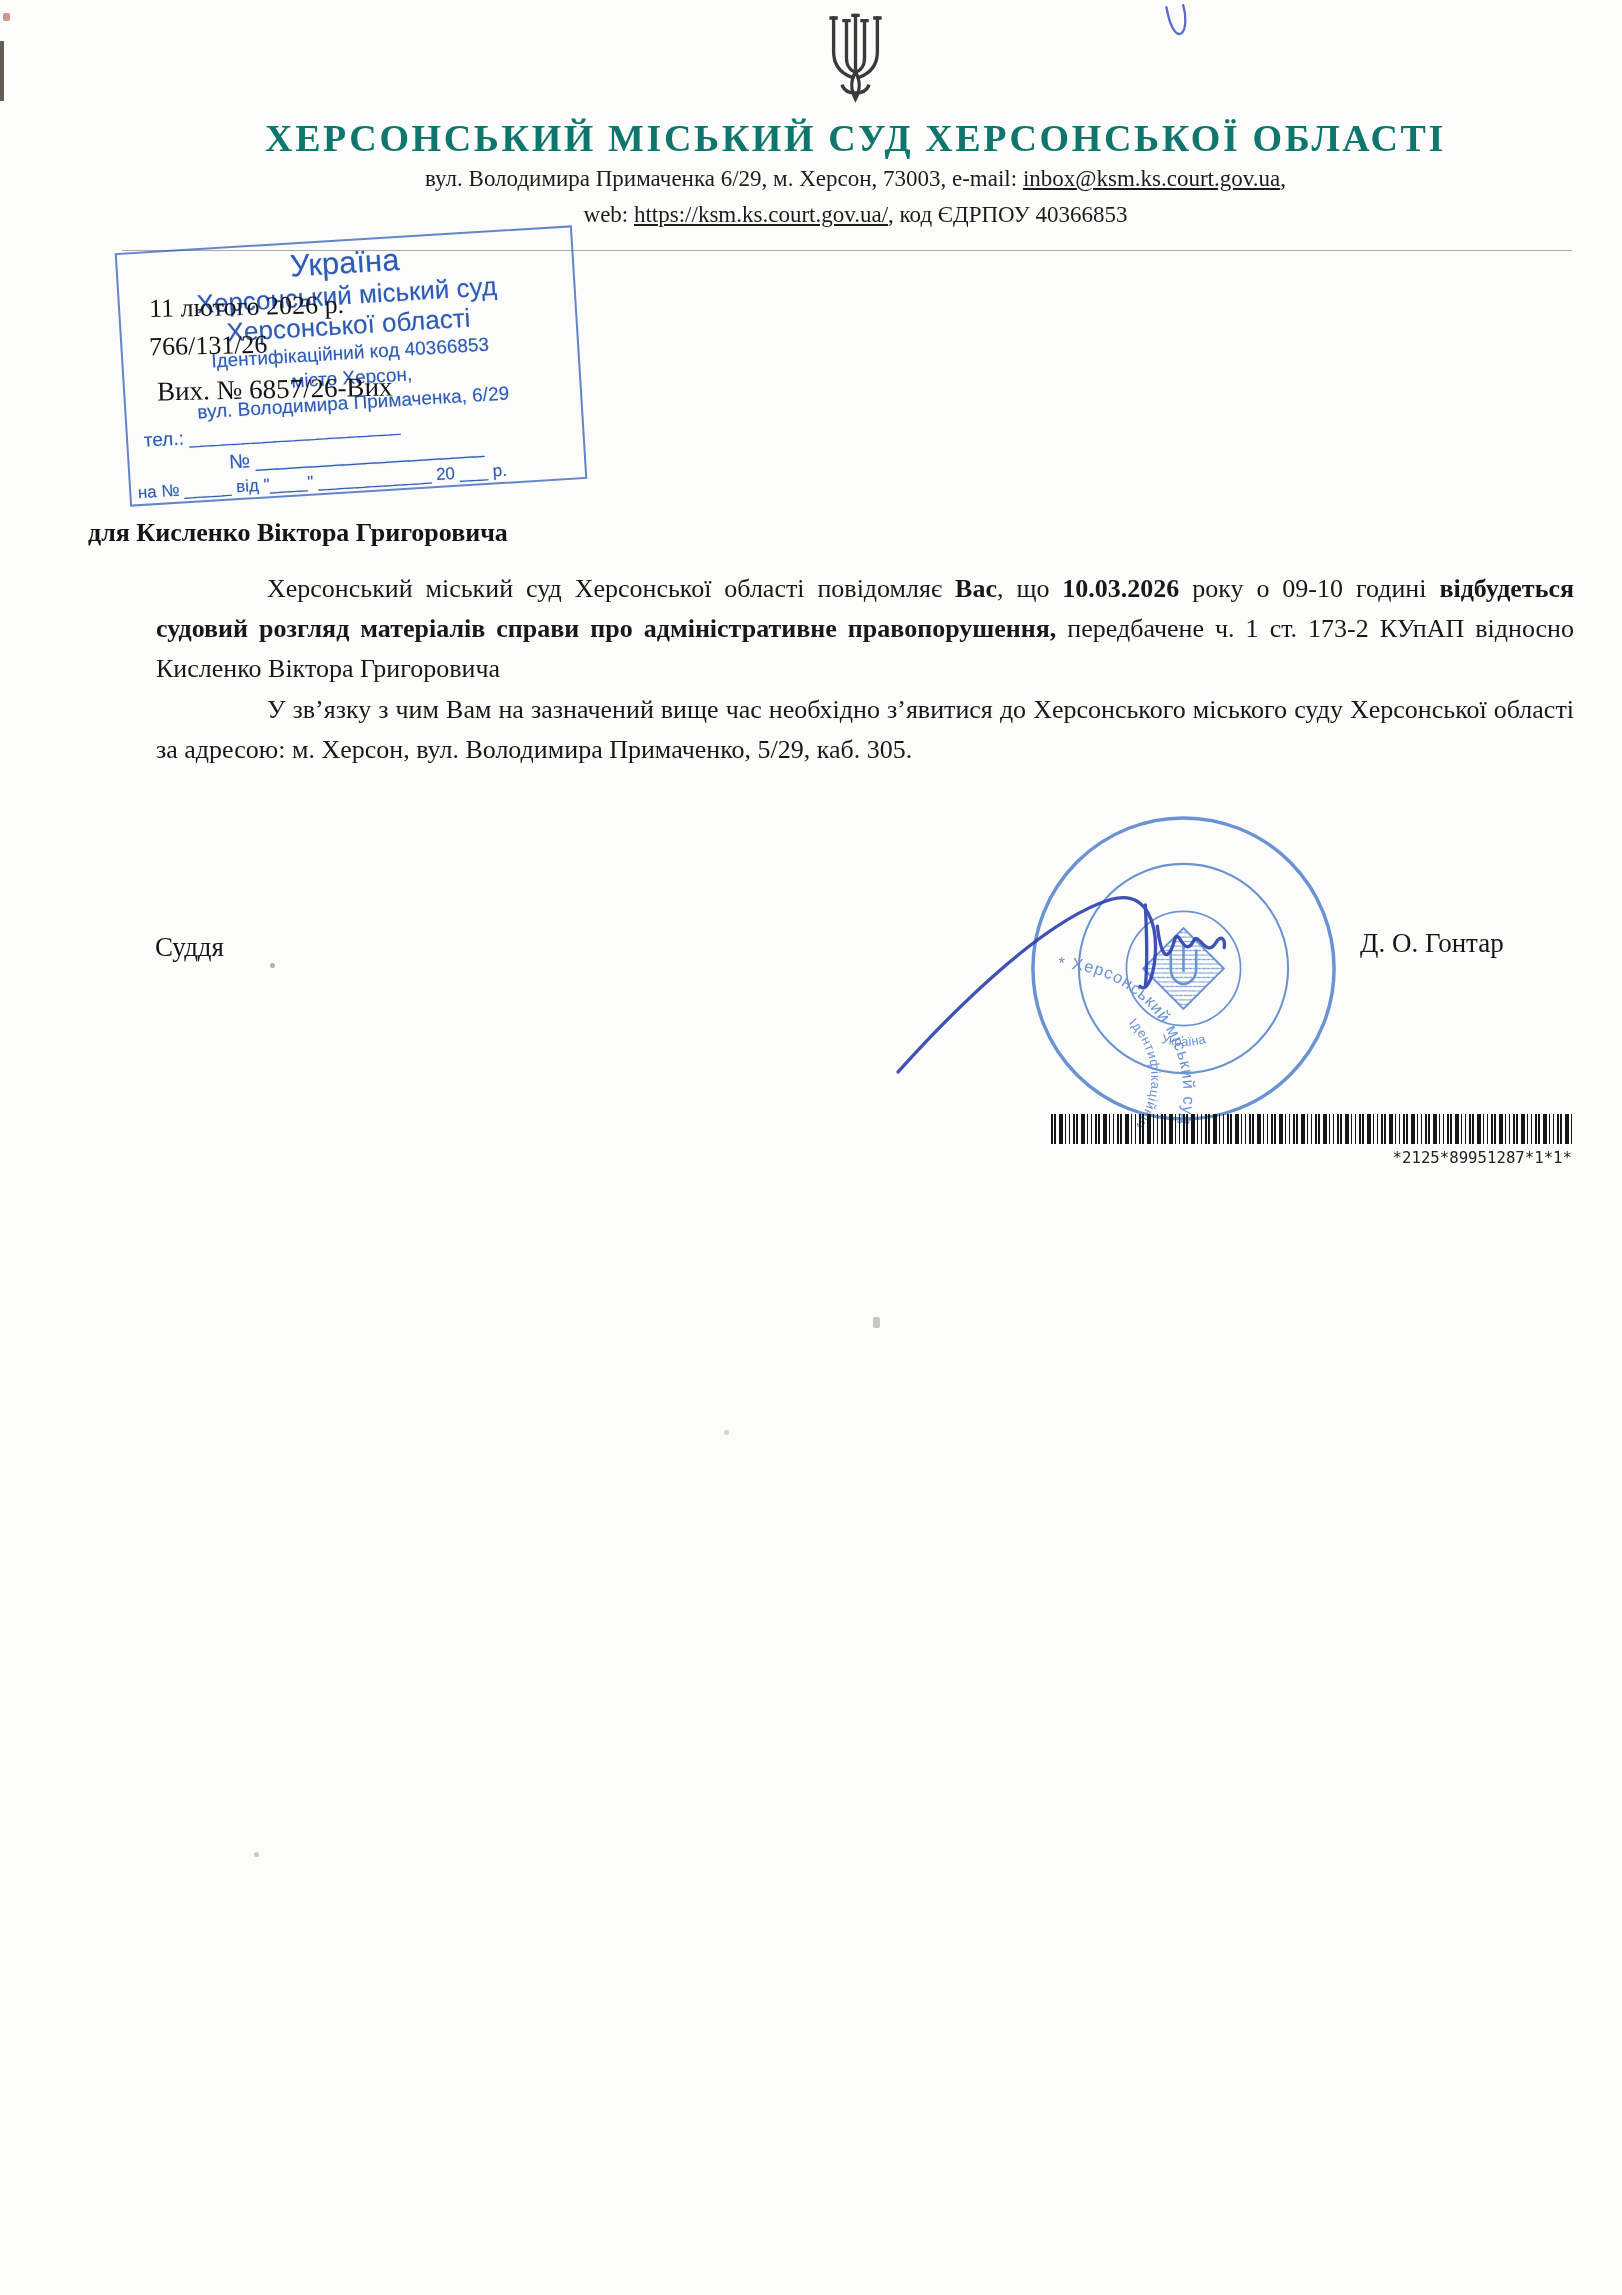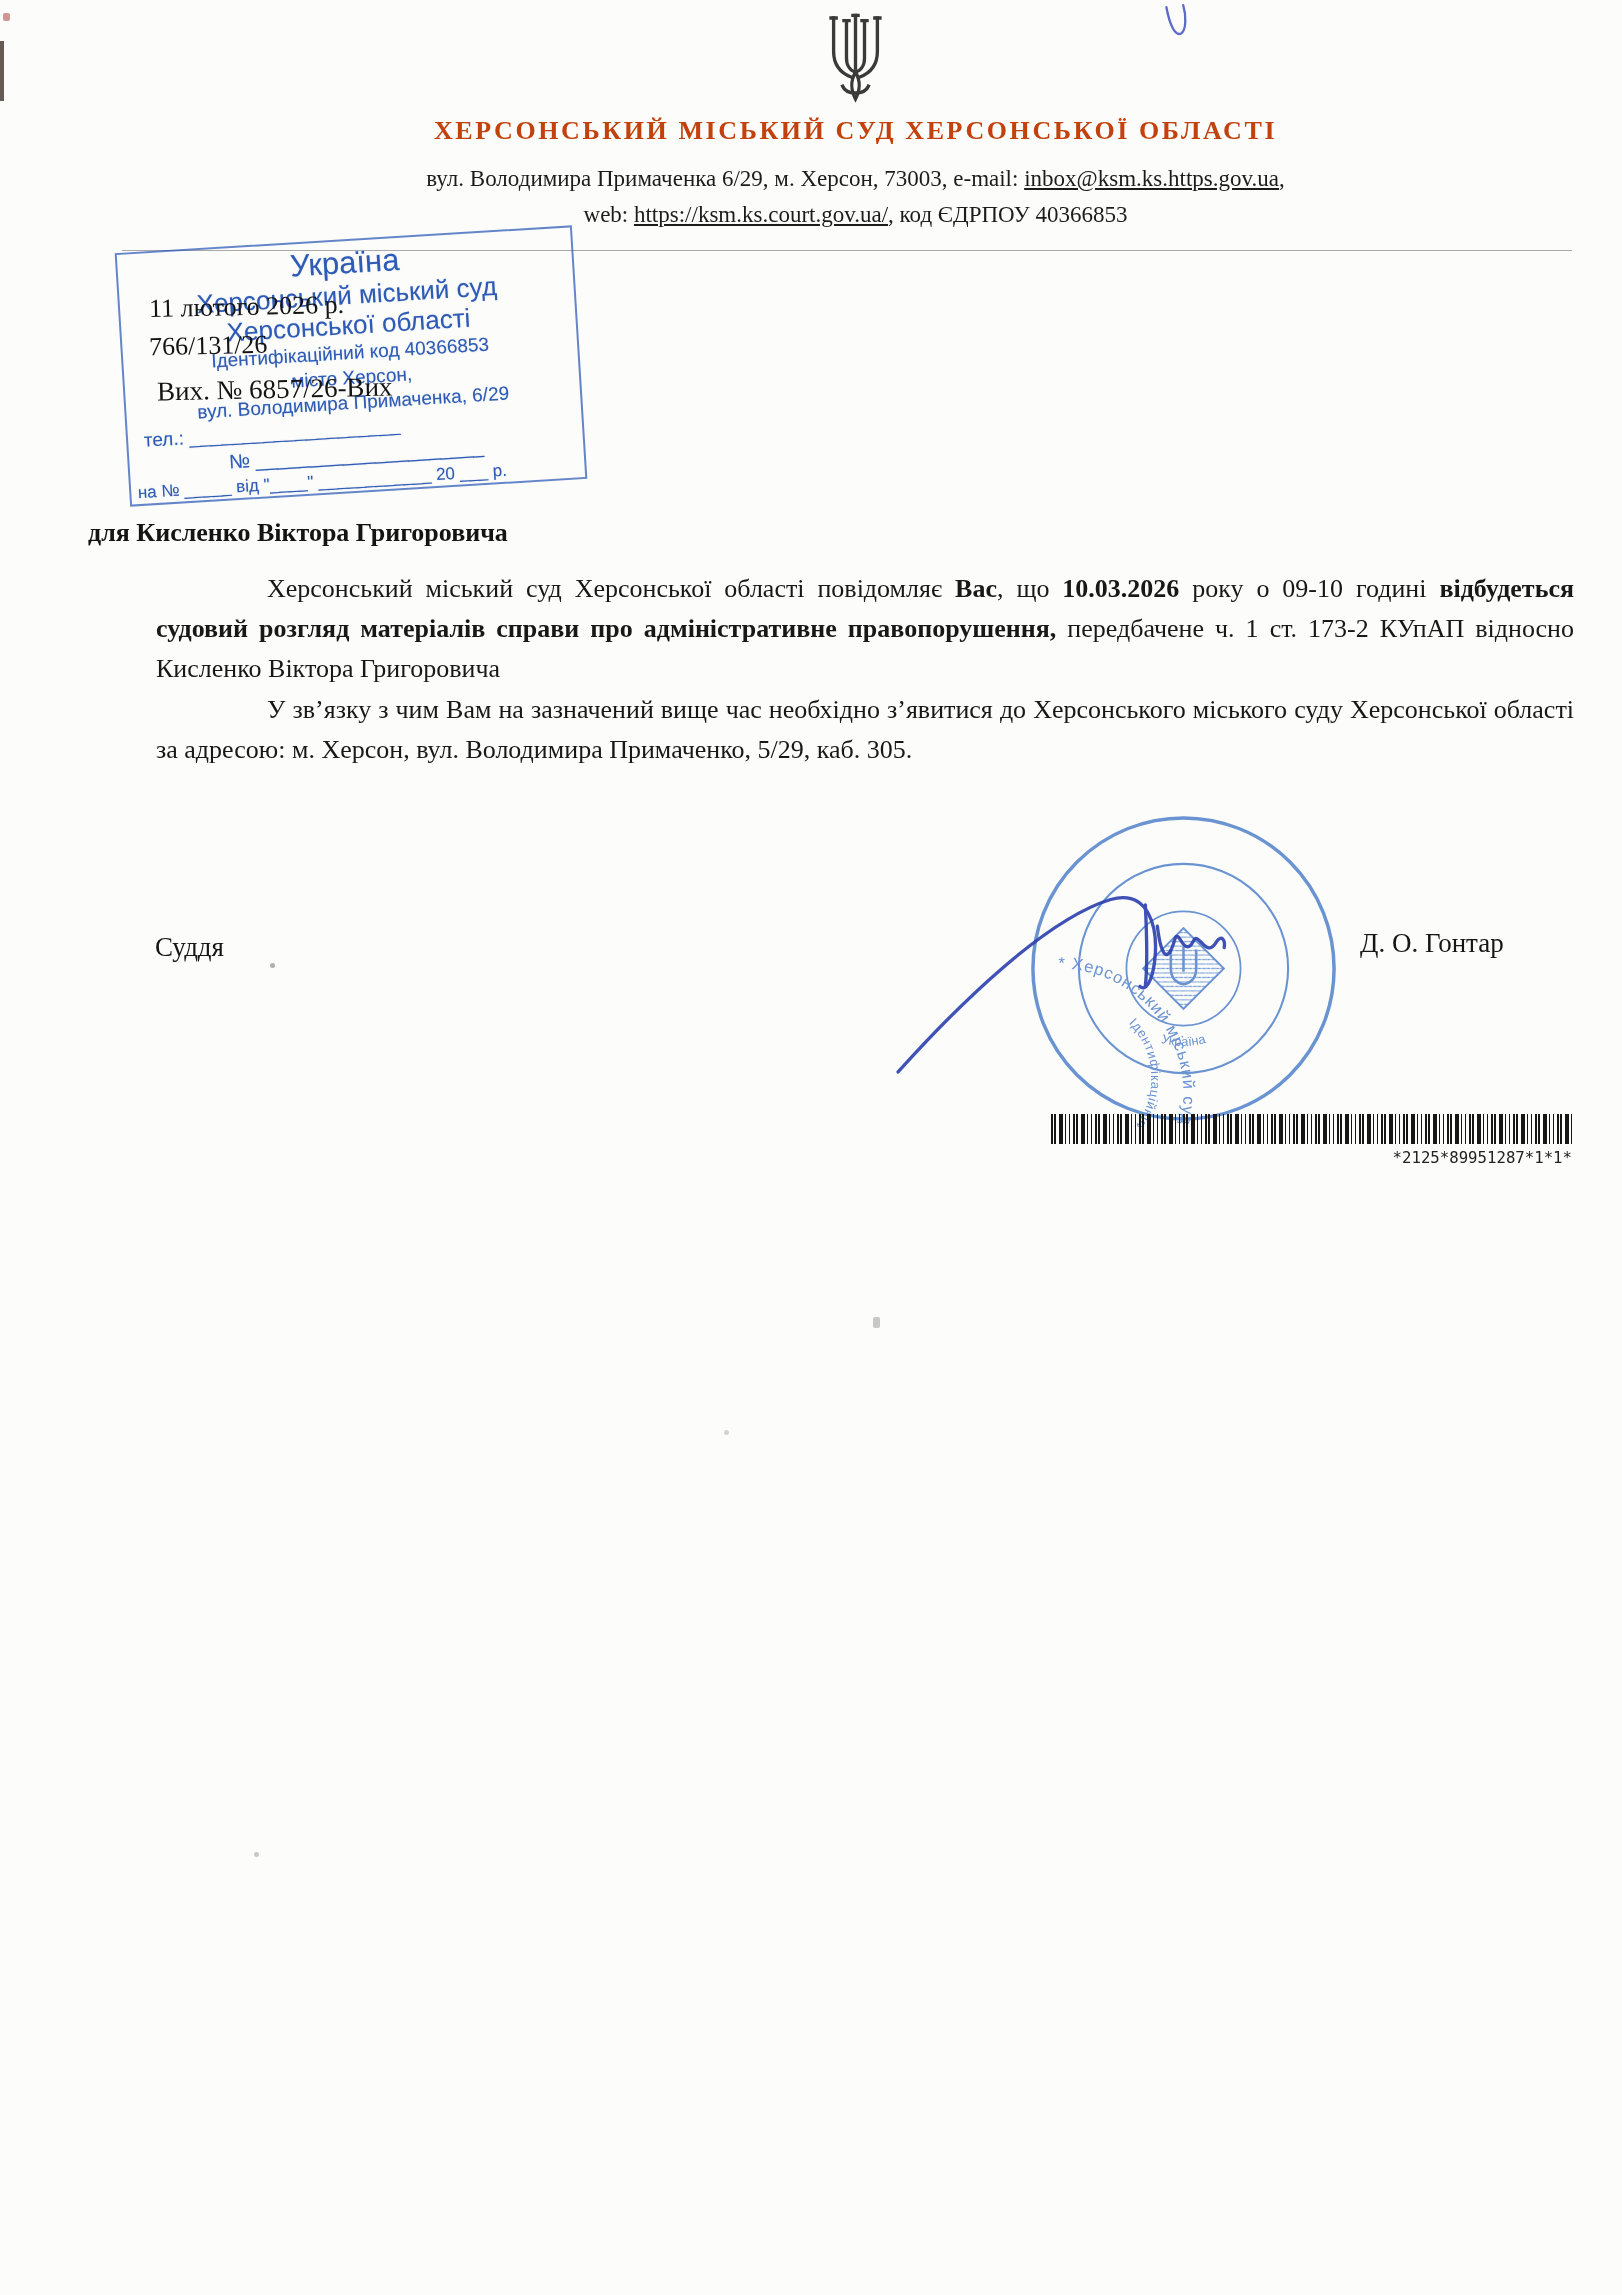--- a/index.html
+++ b/index.html
@@ -12,22 +12,22 @@
     position:absolute; left:0; top:0;
     width:1623px; height:2295px;
     background:#fcfcfa;
     overflow:hidden;
   }
 
   
   .emblem { position:absolute; left:816px; top:9.2px; width:79px; height:103px; z-index:2; }
   .court-name {
     position:absolute; left:88px; top:116px; width:1535px;
-    text-align:center; font-weight:bold; font-size:26px; letter-spacing:2.6px;
-    color:#c2410c; z-index:2;
+    text-align:center; font-weight:bold; font-size:38px; letter-spacing:2.6px;
+    color:#0f766e; z-index:2;
   }
   .addr {
     position:absolute; left:88px; width:1535px; text-align:center;
     font-size:23px; color:#1c1c1c; z-index:2;
   }
   .addr1 { top:166px; }
   .addr2 { top:202px; }
   .addr .u { text-decoration:underline; }
   .rule {
     position:absolute; left:122px; top:250px; width:1450px; height:1.3px;
@@ -128,21 +128,21 @@
       <path d="M13 7 V33 C13 44 19 50 27 53"></path>
       <path d="M47 7 V33 C47 44 41 50 33 53"></path>
       <path d="M30 49 C26 56 26 62 30 70 C34 62 34 56 30 49"></path>
       <path d="M11 7 H15 M21 9 H25 M28 5 H32 M35 9 H39 M45 7 H49"></path>
       <path d="M20 60 C23 67 37 67 40 60"></path>
     </g>
   </svg>
 
   <div class="court-name">ХЕРСОНСЬКИЙ МІСЬКИЙ СУД ХЕРСОНСЬКОЇ ОБЛАСТІ</div>
   <div class="addr addr1">
-    <span>вул. Володимира Примаченка  6/29, м. Херсон, 73003, e-mail: </span><span class="u">inbox@ksm.ks.https.gov.ua</span><span>,</span>
+    <span>вул. Володимира Примаченка  6/29, м. Херсон, 73003, e-mail: </span><span class="u">inbox@ksm.ks.court.gov.ua</span><span>,</span>
   </div>
   <div class="addr addr2">
     <span>web: </span><span class="u">https://ksm.ks.court.gov.ua/</span><span>, код ЄДРПОУ 40366853</span>
   </div>
   <div class="rule"></div>
 
   <div class="stamp">
     <div class="s1">Україна</div>
     <div class="s2">Херсонський міський суд</div>
     <div class="s3">Херсонської області</div>

